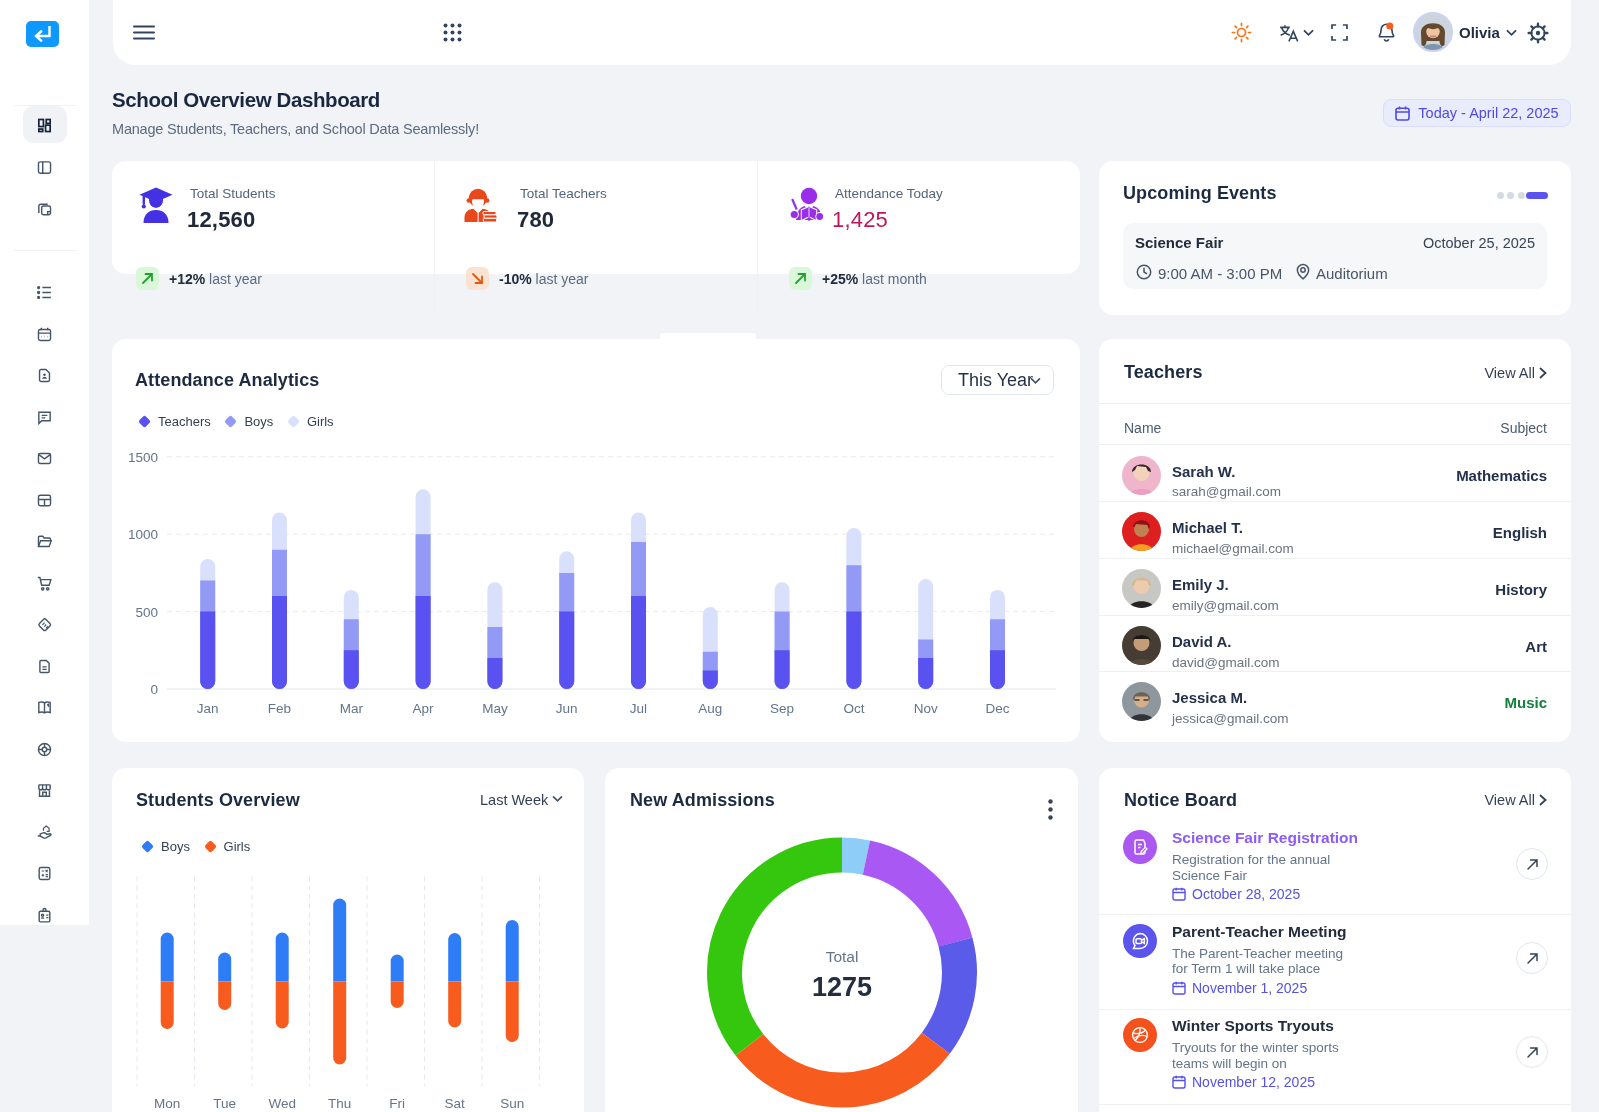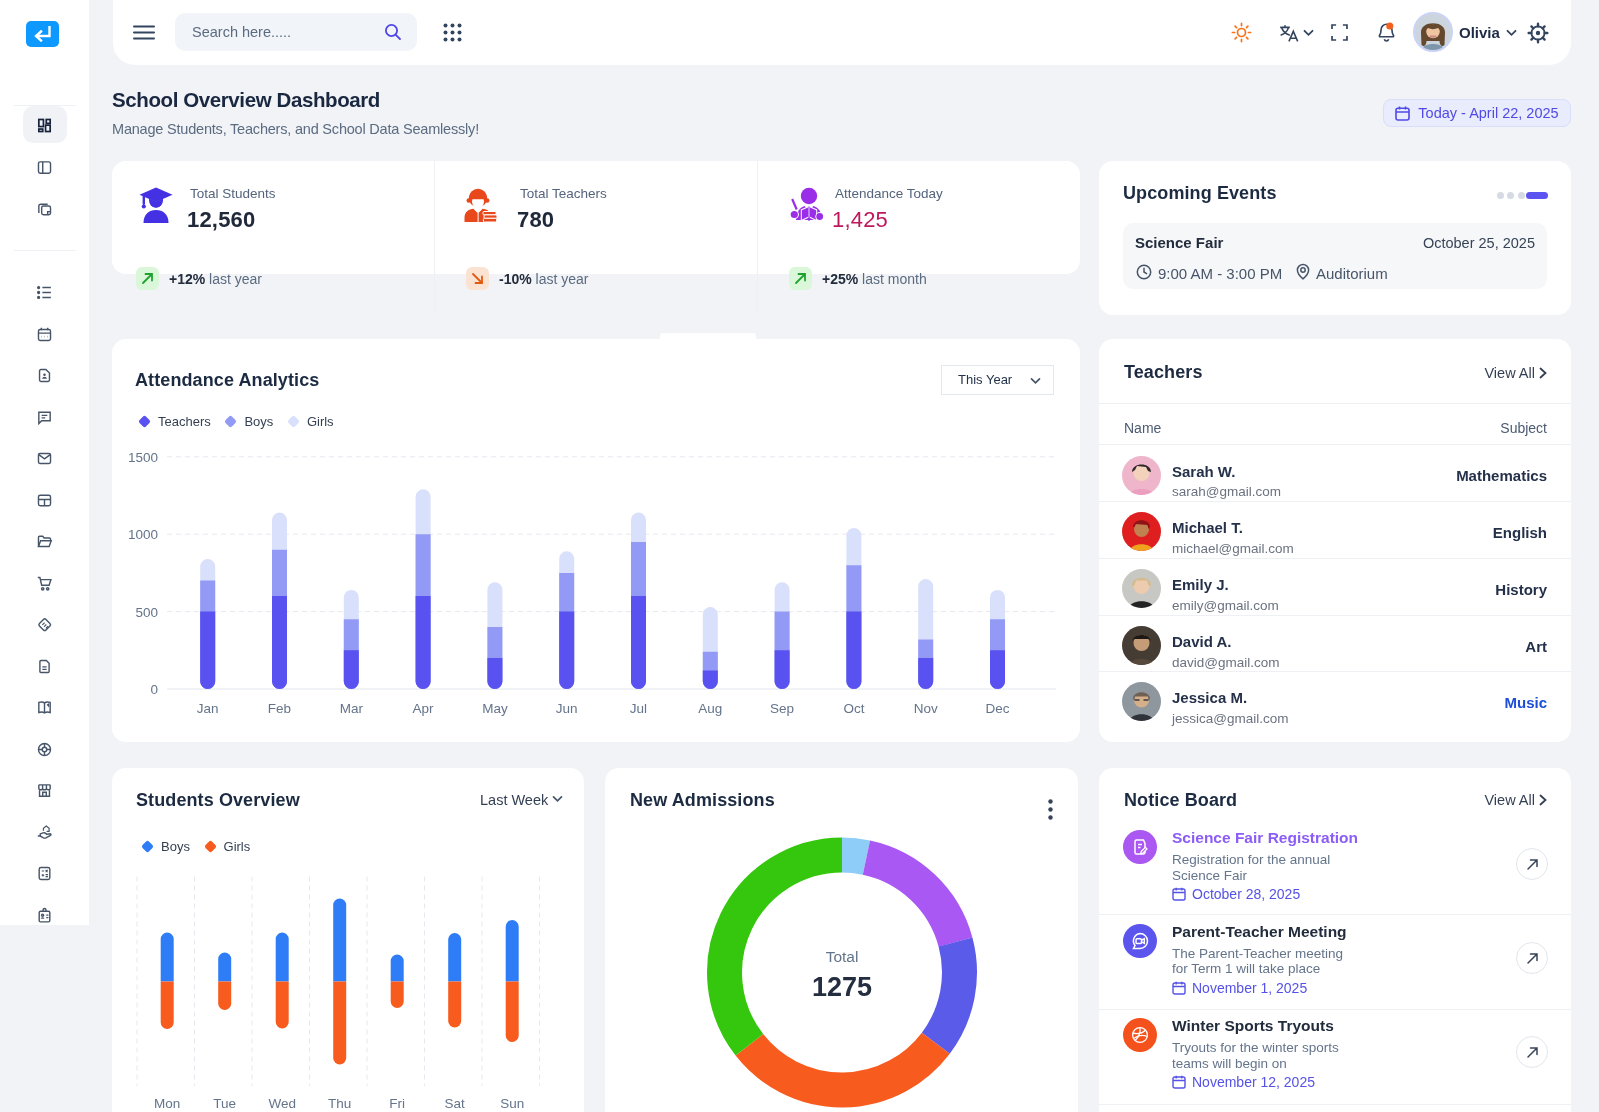--- a/index.html
+++ b/index.html
@@ -125,26 +125,20 @@
       <circle cx="9.3" cy="11.5" r="1.5"></circle>
       <path d="M6.8 16.5 a2.6 2.6 0 0 1 5 0 Z" fill="#475569" stroke="none"></path>
       <path d="M14.5 11.5h3M14.5 15h3" stroke-width="1.6"></path>
     </svg>
 </div>
 
 <div id="navbar">
   <svg class="nico" style="left:20px;top:25px;width:22px;height:15px" viewBox="0 0 22 15">
       <path d="M1 1.5h20M1 7.5h20M1 13.5h20" stroke="#33455e" stroke-width="2" stroke-linecap="round"></path>
     </svg>
-  <div id="search">Search here.....
-    <svg style="position:absolute;right:15px;top:10px" width="18" height="18" viewBox="0 0 18 18">
-        <circle cx="7.5" cy="7.5" r="5.6" stroke="#4f46e5" stroke-width="1.8" fill="none"></circle>
-        <path d="M11.8 11.8 L16 16" stroke="#4f46e5" stroke-width="1.8" stroke-linecap="round"></path>
-      </svg>
-  </div>
   <svg class="nico" style="left:329px" viewBox="0 0 21 21">
       <g fill="#33455e">
         <circle cx="3.5" cy="3.5" r="2"></circle>
         <circle cx="10.5" cy="3.5" r="2"></circle>
         <circle cx="17.5" cy="3.5" r="2"></circle>
         <circle cx="3.5" cy="10.5" r="2"></circle>
         <circle cx="10.5" cy="10.5" r="2"></circle>
         <circle cx="17.5" cy="10.5" r="2"></circle>
         <circle cx="3.5" cy="17.5" r="2"></circle>
         <circle cx="10.5" cy="17.5" r="2"></circle>
@@ -287,21 +281,21 @@
         <path d="M8 1.5 a5.6 5.6 0 0 1 5.6 5.6 C13.6 11.5 8 15.8 8 15.8 S2.4 11.5 2.4 7.1 A5.6 5.6 0 0 1 8 1.5 Z"></path>
         <circle cx="8" cy="7" r="2.2"></circle>
       </svg>
     <div class="abs" style="left:193px;top:42px;font-size:15px;color:#475569">Auditorium</div>
   </div>
 </div>
 
 <div class="card" id="attend" style="left:112px;top:339px;width:968px;height:403px">
   <div class="abs" style="left:548px;top:-6px;width:96px;height:8px;background:#fff;border-radius:3px 3px 0 0"></div>
   <div class="ct abs" style="left:23px;top:31px;font-size:18px">Attendance Analytics</div>
-  <div class="abs" style="left:829px;top:26px;width:113px;height:30px;border:1px solid #e2e8f0;border-radius:0;font-size:13px;color:#25334a;line-height:28px;padding-left:16px">This Year<svg style="position:absolute;right:12px;top:11px" width="11" height="8" viewBox="0 0 11 8" fill="none" stroke="#47556b" stroke-width="1.7" stroke-linecap="round">
+  <div class="abs" style="left:829px;top:26px;width:113px;height:30px;border:1px solid #e2e8f0;border-radius:8px;font-size:18px;color:#25334a;line-height:28px;padding-left:16px">This Year<svg style="position:absolute;right:12px;top:11px" width="11" height="8" viewBox="0 0 11 8" fill="none" stroke="#47556b" stroke-width="1.7" stroke-linecap="round">
         <path d="M1.5 1.8 L5.5 5.8 L9.5 1.8"></path>
       </svg></div>
   <div class="abs" style="left:28px;top:75px;font-size:13px;color:#333f52">
     <span style="display:inline-block;width:9px;height:9px;background:#5a52f0;transform:rotate(45deg);border-radius:2px;margin-right:9px"></span>Teachers
     <span style="display:inline-block;width:9px;height:9px;background:#939af5;transform:rotate(45deg);border-radius:2px;margin:0 9px 0 12px"></span>Boys
     <span style="display:inline-block;width:9px;height:9px;background:#d9e0fb;transform:rotate(45deg);border-radius:2px;margin:0 9px 0 12px"></span>Girls
   </div>
   <svg class="abs" style="left:0;top:0" width="968" height="403" viewBox="0 0 968 403">
     <g stroke="#e6e9f0" stroke-dasharray="5 4">
         <path d="M55 117.8H944"></path>
@@ -420,21 +414,21 @@
   <div class="abs" style="right:24px;top:298.5px;font-size:15px;font-weight:bold;color:#25314a">Art</div>
   <svg class="abs" style="left:23px;top:342.5px;border-radius:50%" width="39" height="39" viewBox="0 0 39 39">
       <rect width="39" height="39" fill="#8e979e"></rect>
       <circle cx="19.5" cy="18" r="7.5" fill="#d5ae8a"></circle>
       <path d="M11 17 c0-9 17-9 17 0 l-1.5 1 -.5-3.5 -13 0 -.5 3.5 Z" fill="#6e6053"></path>
       <path d="M7.5 39 c1-9 23-9 24 0 Z" fill="#30343a"></path>
       <path d="M12.5 18 h5 M21.5 18 h5" stroke="#3a3a3a" stroke-width="1.4"></path>
     </svg>
   <div class="abs" style="left:73px;top:350px;font-size:15px;font-weight:bold;color:#25314a">Jessica M.</div>
   <div class="abs" style="left:73px;top:371.5px;font-size:13.5px;color:#6b7280">jessica@gmail.com</div>
-  <div class="abs" style="right:24px;top:354.5px;font-size:15px;font-weight:bold;color:#1d4ed8">Music</div>
+  <div class="abs" style="right:24px;top:354.5px;font-size:15px;font-weight:bold;color:#15803d">Music</div>
 </div>
 
 <div class="card" id="students" style="left:112px;top:768px;width:472px;height:400px">
   <div class="ct abs" style="left:24px;top:22px;font-size:18px">Students Overview</div>
   <div class="abs" style="left:368px;top:24px;font-size:14.5px;color:#333f52">Last Week <svg width="11" height="8" viewBox="0 0 11 8" style="vertical-align:2px">
         <path d="M1.5 1.8 L5.5 5.8 L9.5 1.8" stroke="#47556b" stroke-width="1.7" fill="none" stroke-linecap="round"></path>
       </svg></div>
   <div class="abs" style="left:31px;top:71px;font-size:13px;color:#333f52">
     <span style="display:inline-block;width:9px;height:9px;background:#2e7df6;transform:rotate(45deg);border-radius:2px;margin-right:9px"></span>Boys
     <span style="display:inline-block;width:9px;height:9px;background:#f75c1e;transform:rotate(45deg);border-radius:2px;margin:0 9px 0 12px"></span>Girls

